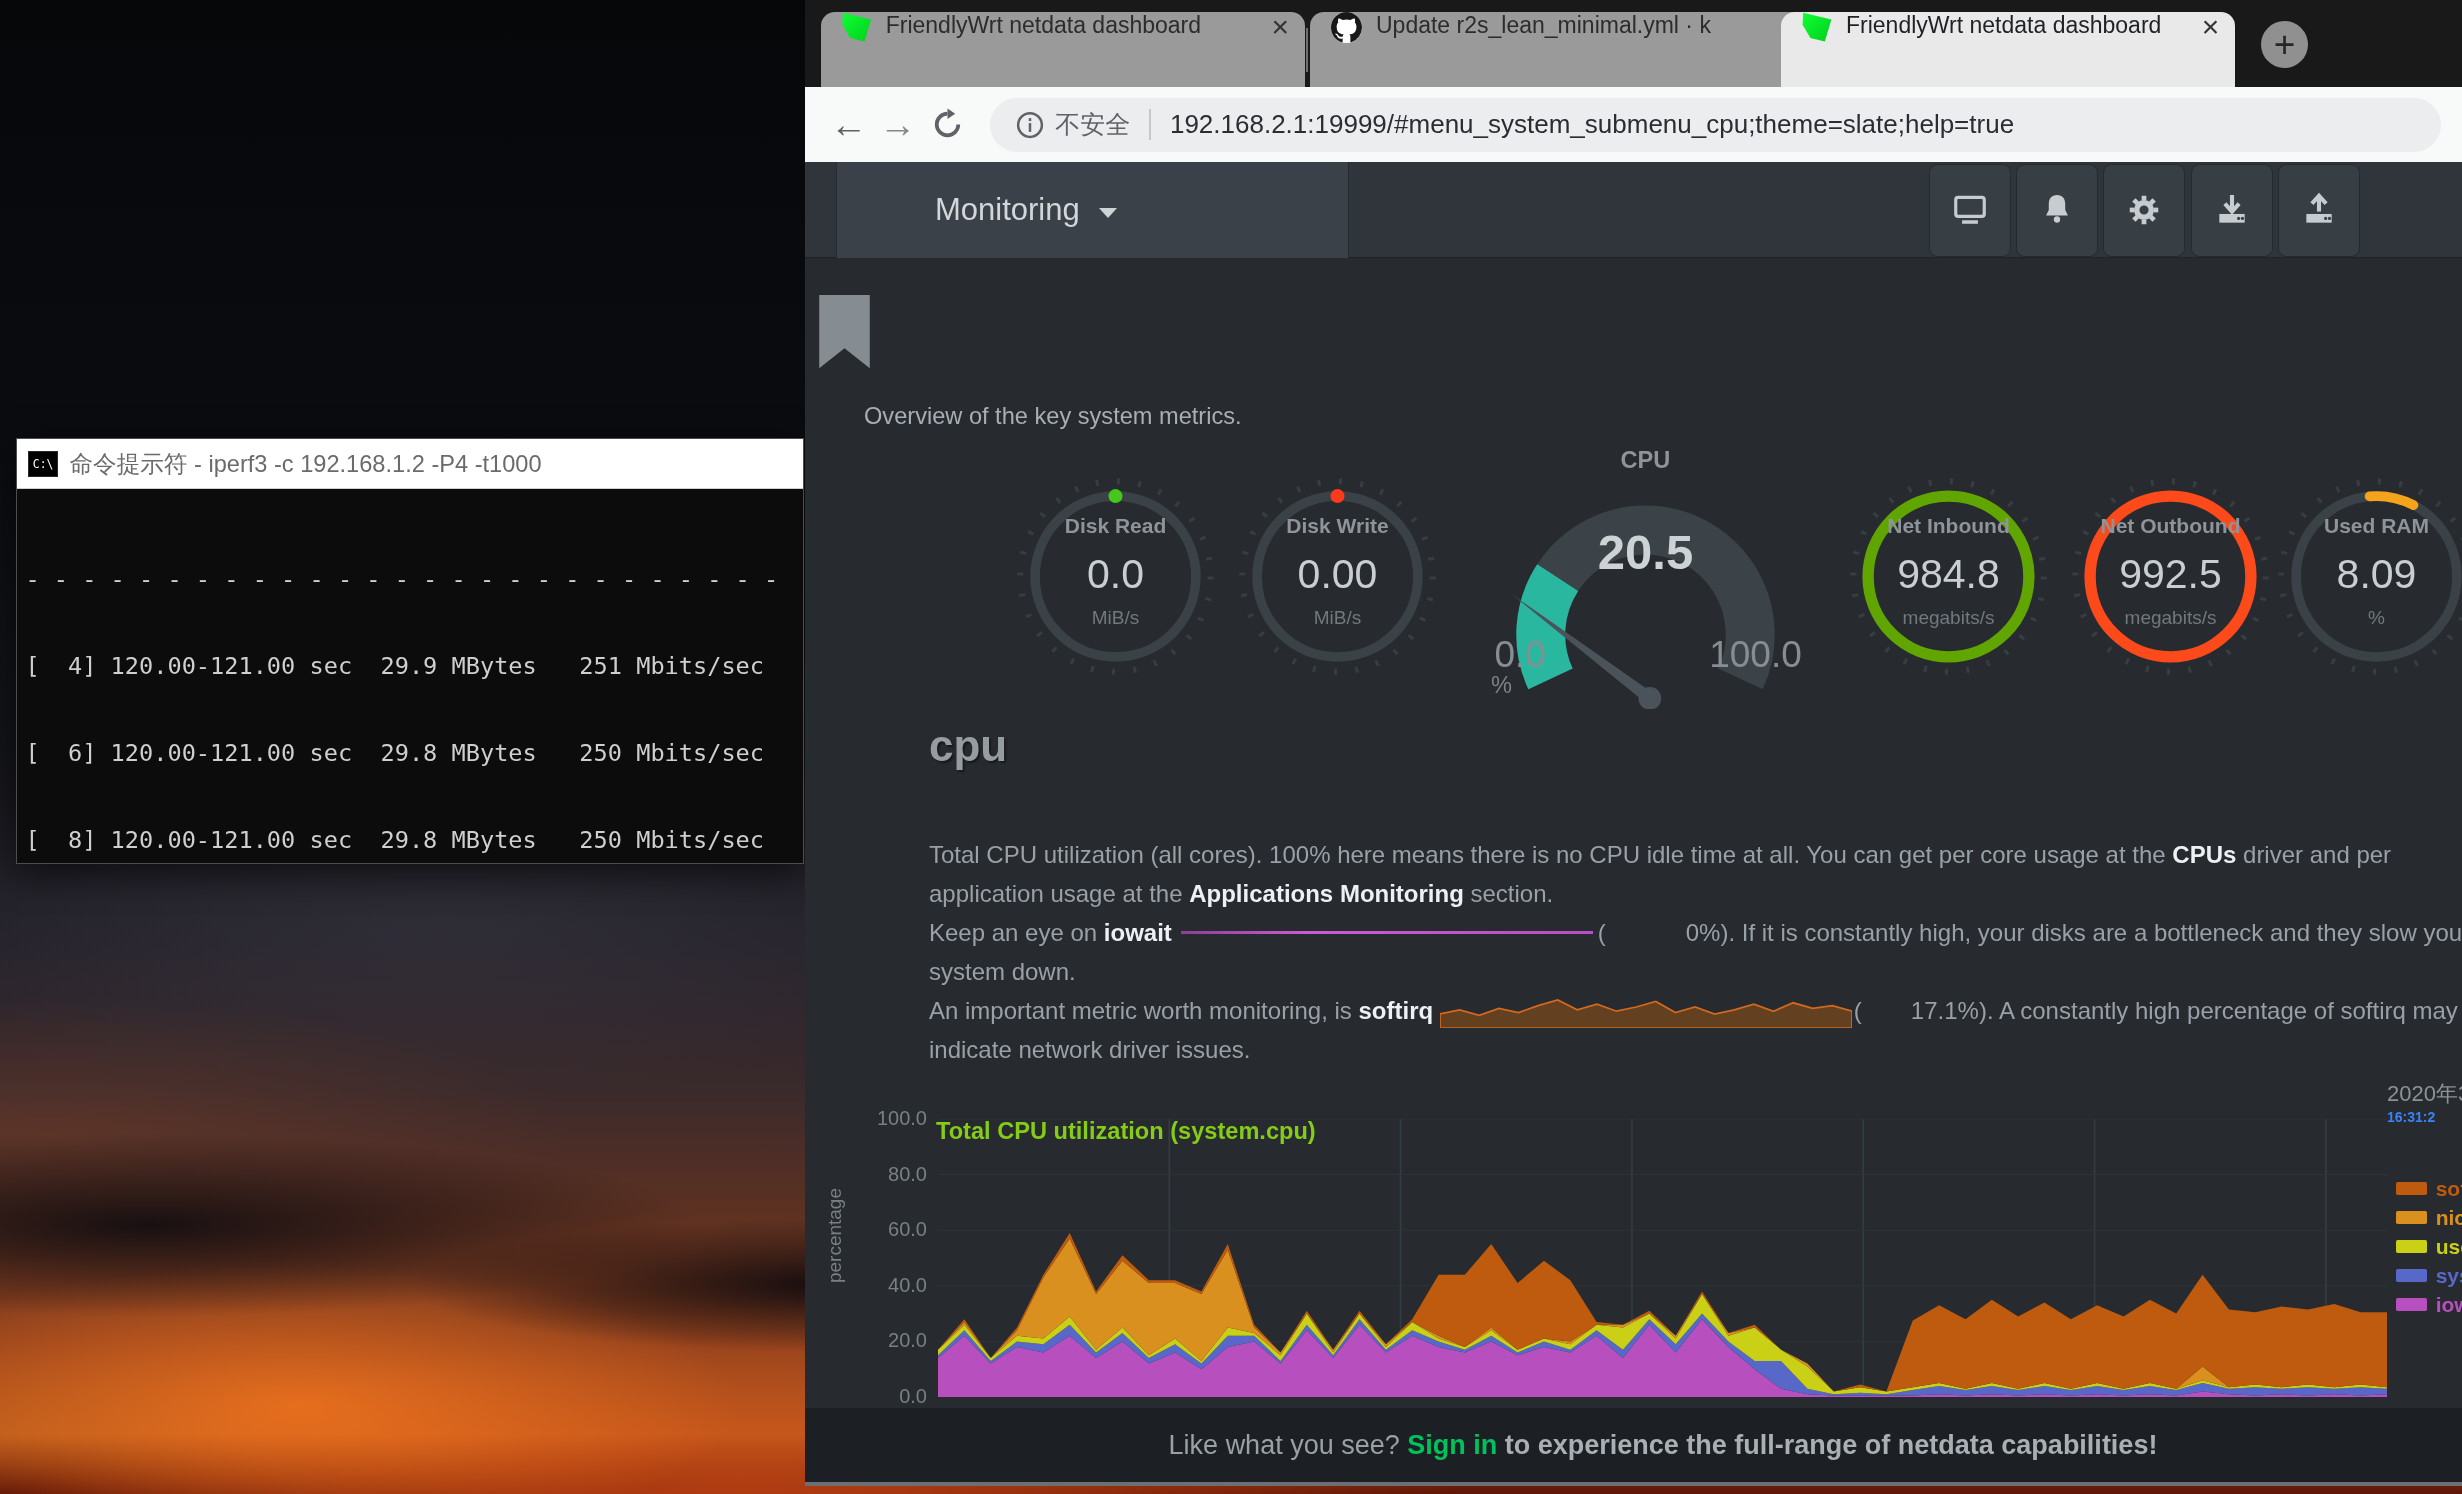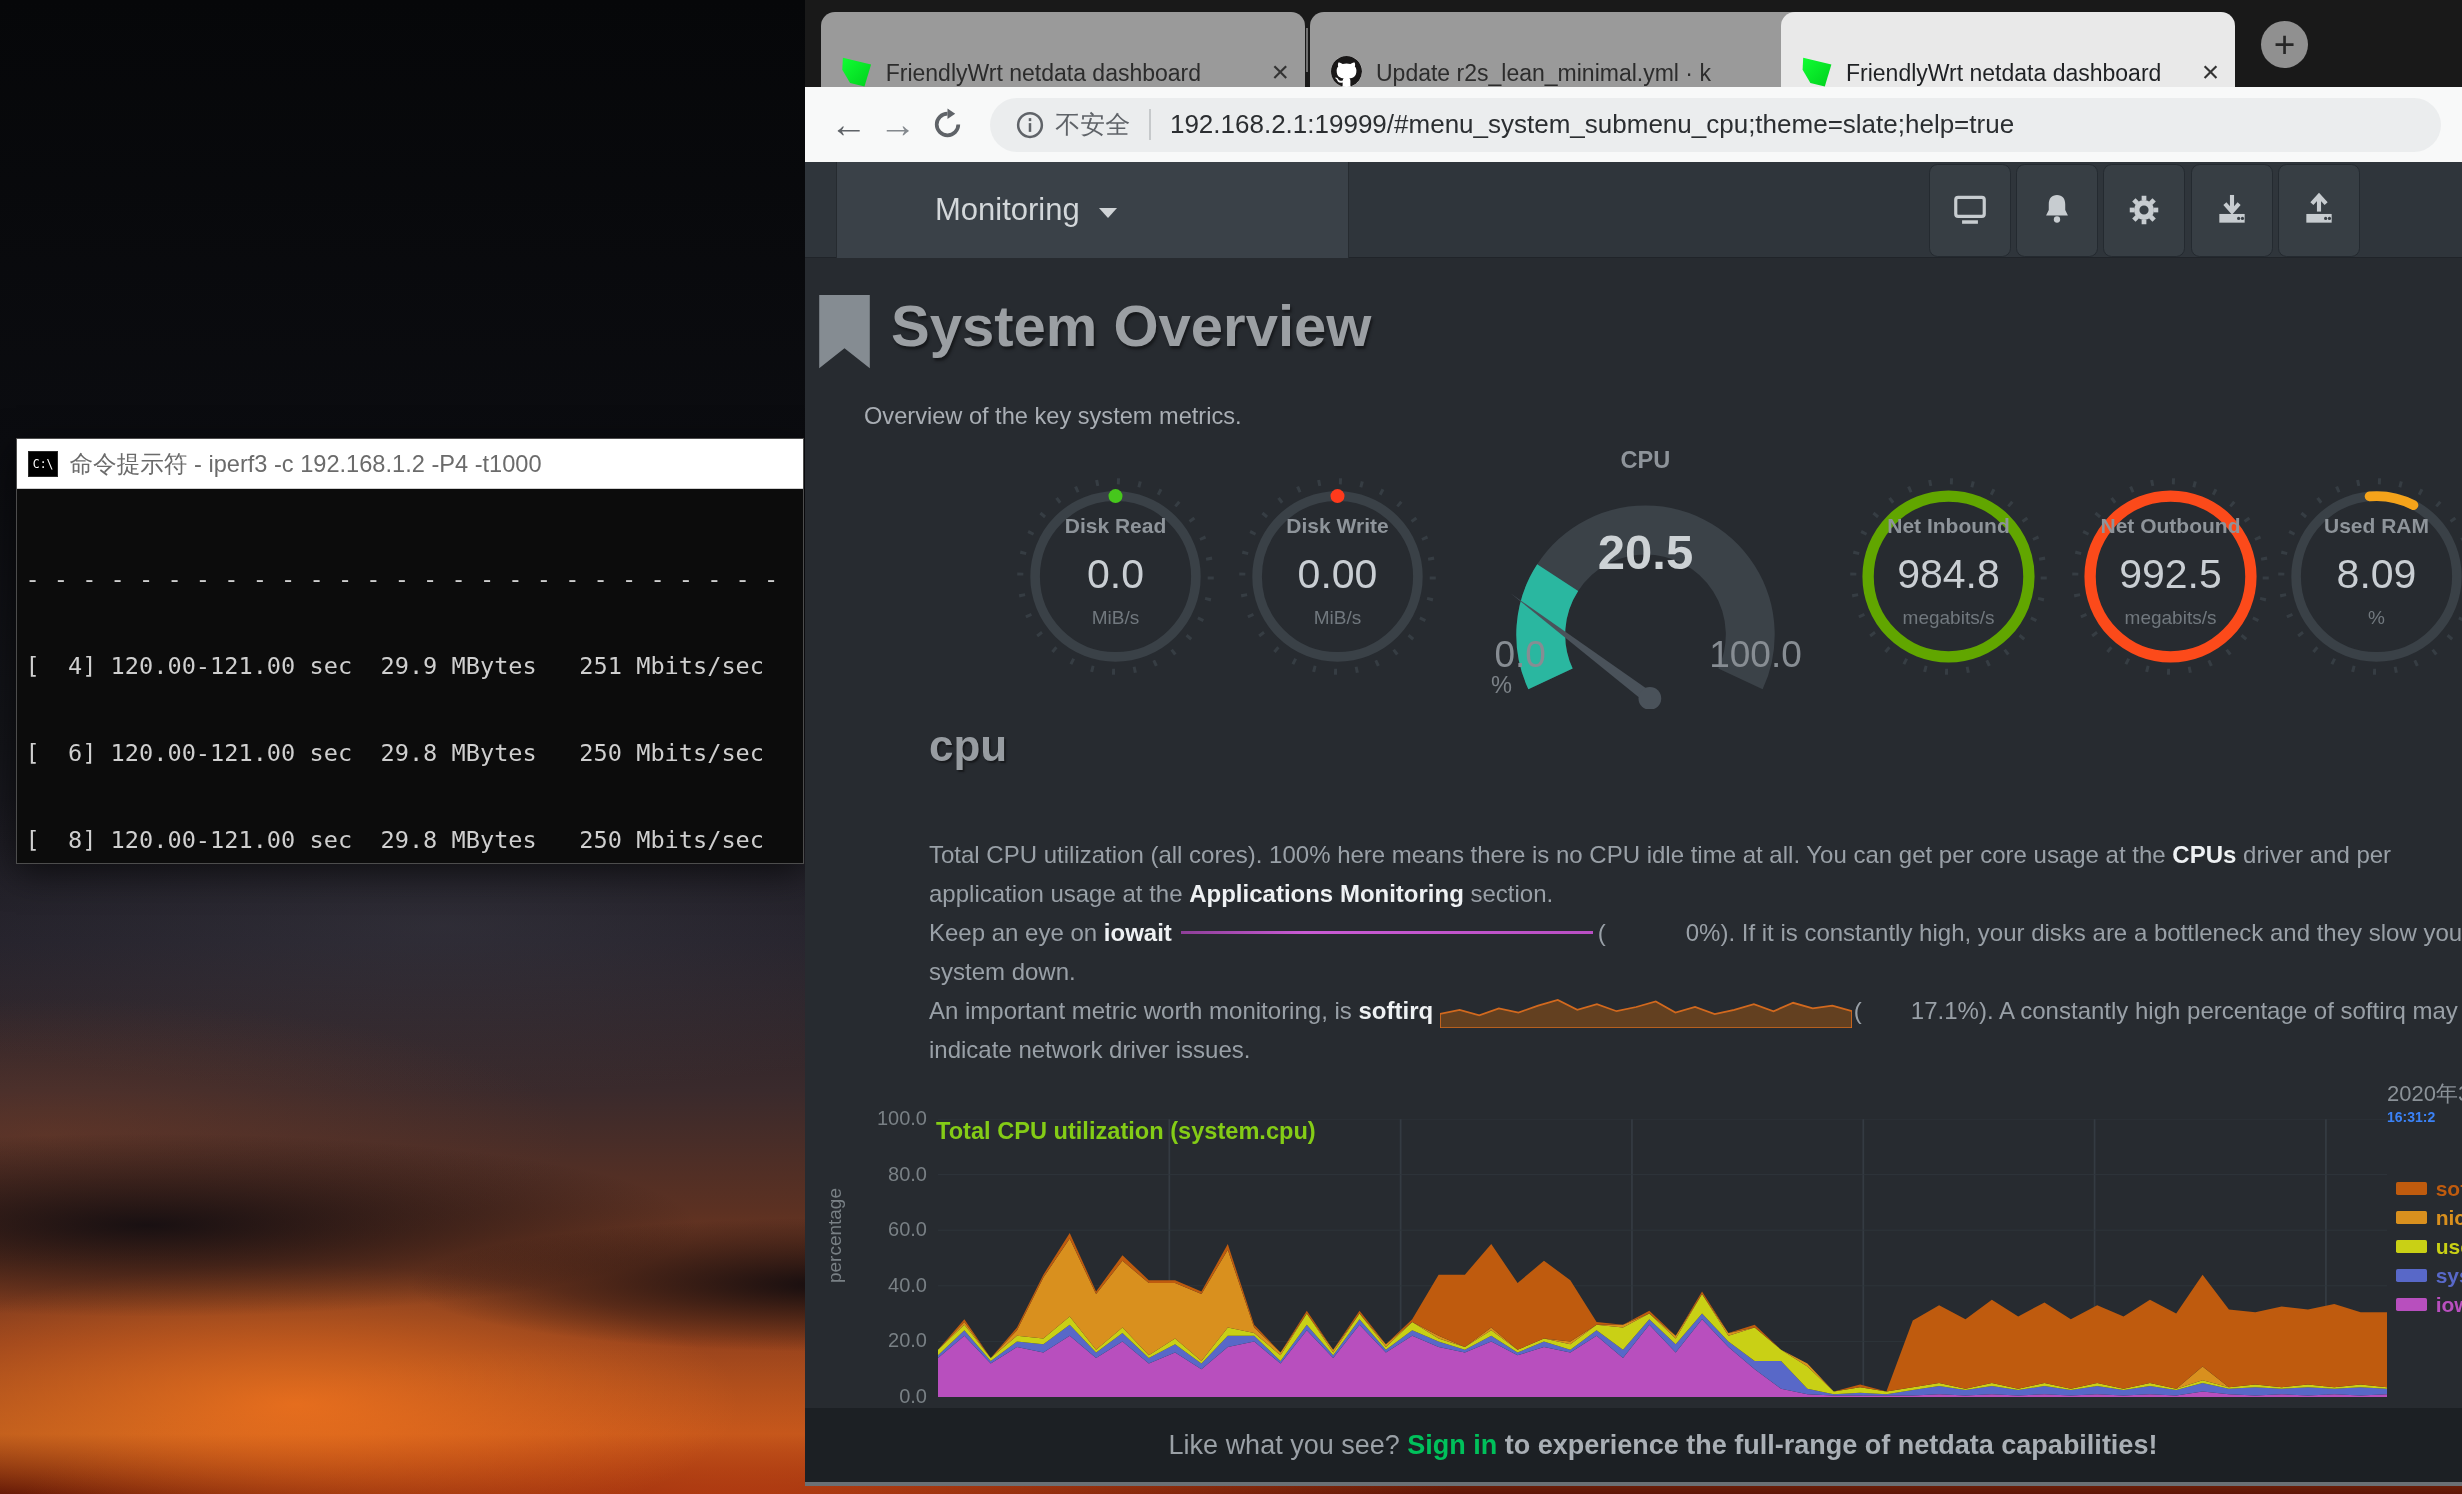--- a/index.html
+++ b/index.html
@@ -26,21 +26,21 @@
   .cmd-icon { width:30px; height:26px; background:#000; border:0.9px solid #2a2a2a; color:#fff;
     font-family:"DejaVu Sans Mono", monospace; font-size:11.4px; display:flex; align-items:center; justify-content:center; }
   .term-title { margin-left:11.4px; font-size:23.6px; color:#6b6b6b; white-space:nowrap; }
   .term-body { position:absolute; left:0; right:0; top:50px; bottom:0; background:#0c0c0c;
     color:#cfcfcf; font-family:"DejaVu Sans Mono", monospace; font-size:23.6px; line-height:29px;
     padding:17.5px 0 0 8.7px; white-space:pre; overflow:hidden; }
 
   
   .browser { position:absolute; left:805px; top:0; width:1657px; height:1485px; background:#272b30; }
   .tabstrip { position:absolute; left:0; top:0; width:100%; height:87px; background:#191919; }
-  .tab { position:absolute; top:12.2px; height:75px; border-radius:14px 14px 0 0; display:flex; align-items:flex-end; padding:0 15.7px 0 21px; }
+  .tab { position:absolute; top:12.2px; height:75px; border-radius:14px 14px 0 0; display:flex; align-items:flex-start; padding:0 15.7px 0 21px; }
   .tab-inactive { background:#9a9a9a; }
   .tab-active { background:#e9e9e9; }
   .tab-title { font-size:23px; color:#2c2c2c; white-space:nowrap; overflow:hidden; text-overflow:clip; flex:1; margin-left:14px; }
   .tab-active .tab-title { color:#1f2124; }
   .tab-close { font-size:30px; color:#333; margin-left:8.7px; line-height:1; }
   .netdata-favicon { width:30px; height:30px; flex:none;
     background:linear-gradient(135deg,#10ff33,#00cf1d);
     clip-path:polygon(4% 2%, 98% 24%, 76% 98%, 28% 86%, 2% 42%); }
   .gh-favicon { width:31px; height:31px; flex:none; }
   .tab-divider { position:absolute; top:28px; width:1.7px; height:44px; background:#6f6f6f; }
@@ -235,21 +235,20 @@
           <path d="M4 14.5h16v5.5H4z" fill="#c7ccd0"></path>
           <circle cx="16.2" cy="17.3" r="1" fill="#373e44"></circle>
             <circle cx="18.6" cy="17.3" r="1" fill="#373e44"></circle>
         </svg>
       </div>
     </div>
 
     <svg class="bookmark-icon" width="51" height="75" viewBox="0 0 58 86">
       <path d="M0 0h58v84L29 61 0 84z" fill="#858c92"></path>
     </svg>
-    <h1 class="page-title">System Overview</h1>
     <div class="page-subtitle">Overview of the key system metrics.</div>
 
     <div class="pie-gauge" style="left:210px;">
       <svg width="201" height="201" viewBox="0 0 230 230">
         <circle cx="115" cy="115" r="109" fill="none" stroke="#363d43" stroke-width="7" stroke-dasharray="3.5 21"></circle>
         <circle cx="115" cy="115" r="92" fill="none" stroke="#3a4147" stroke-width="11"></circle>
         <circle cx="115" cy="23" r="8" fill="#46c71c"></circle>
       </svg>
       <div class="g-label">Disk Read</div>
       <div class="g-value">0.0</div>

